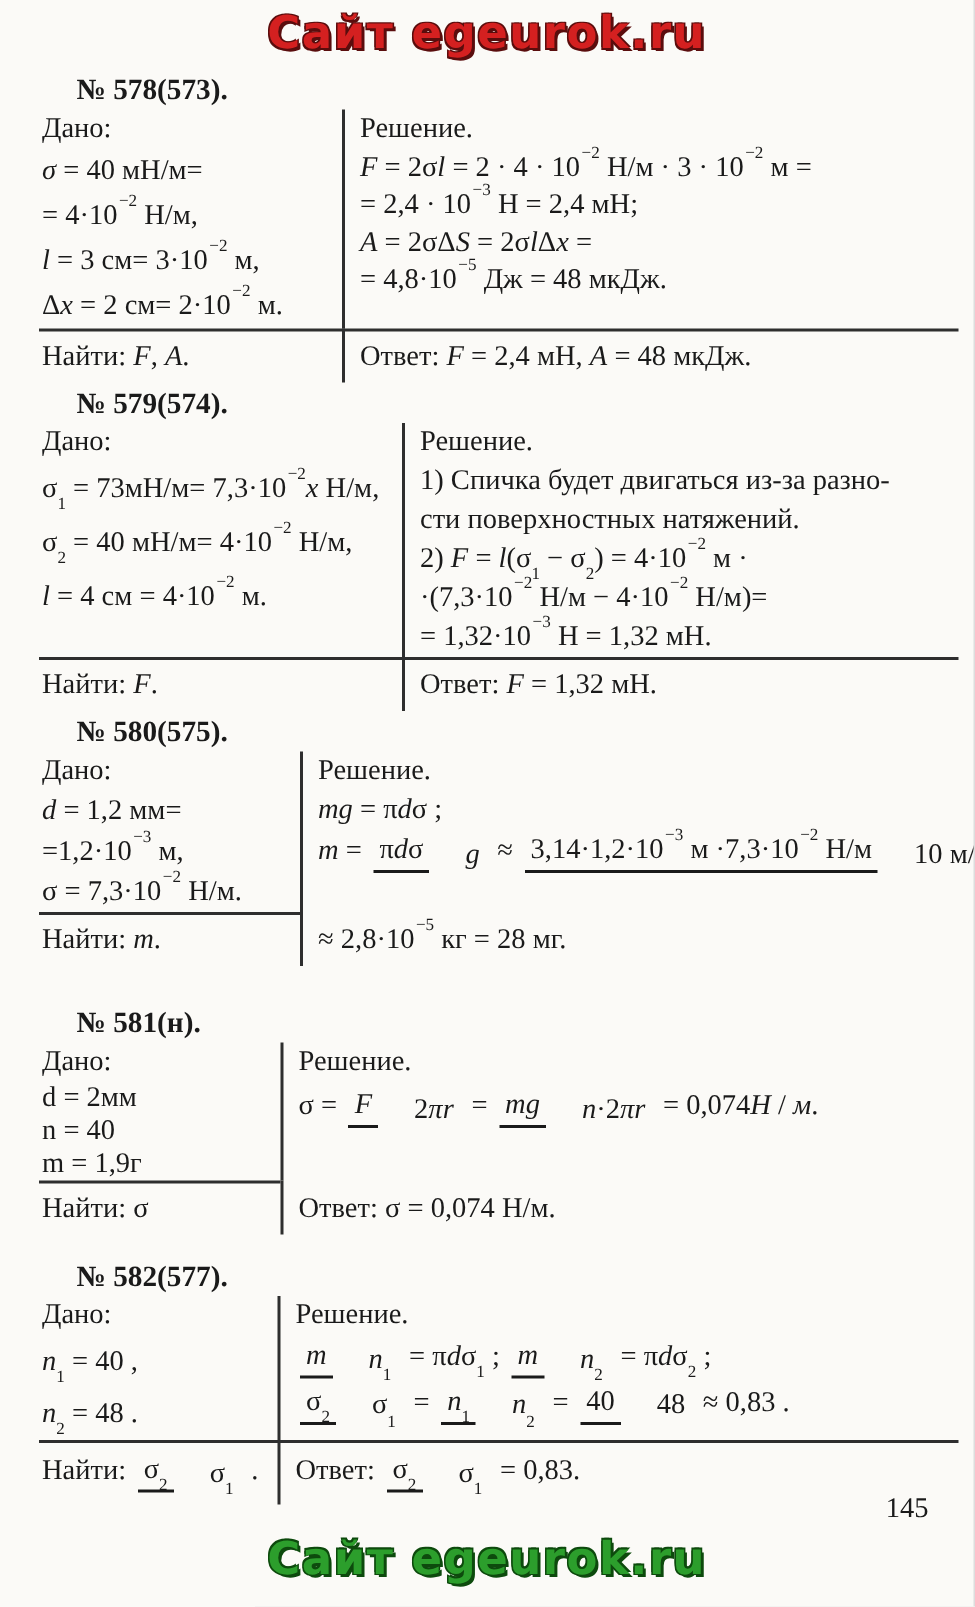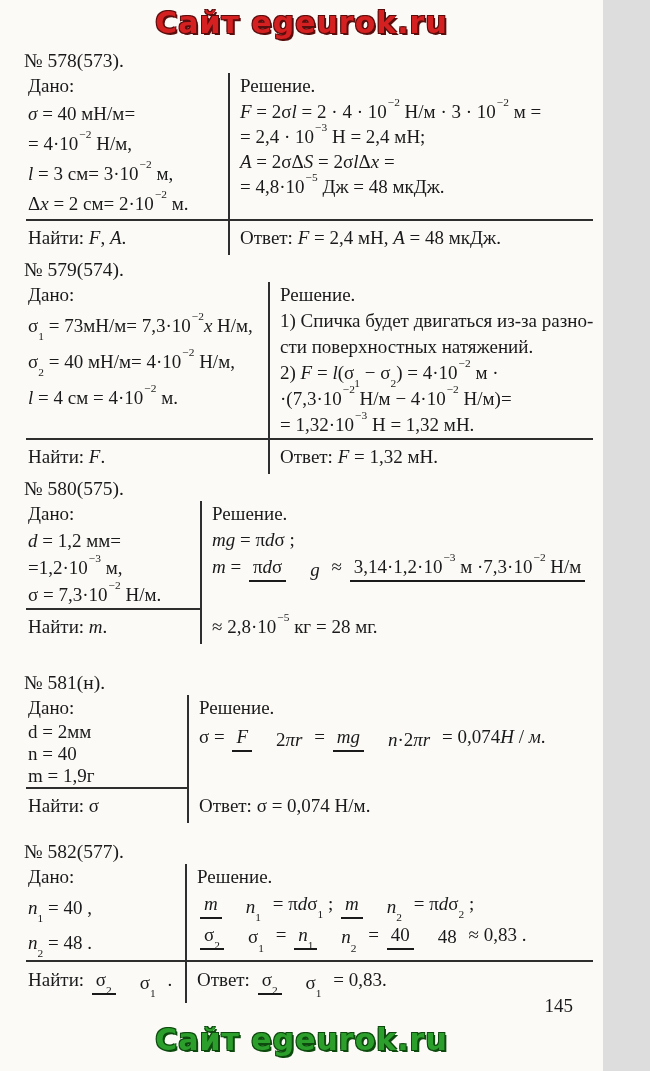--- a/index.html
+++ b/index.html
@@ -7,21 +7,21 @@
     --c-rule:#2e2e2e;
     --c-paper:#fbfaf7;
     --c-wm-top:#d42020;
     --c-wm-top-edge:#5a0d0d;
     --c-wm-bot:#2c9e2c;
     --c-wm-bot-edge:#0d4a0d;
   }
   html,body{margin:0;padding:0;}
   body{background:#ddd;font-family:"Liberation Serif","DejaVu Serif",serif;}
   .page{
-    position:relative;width:603px;height:1071px;margin:0;
+    position:relative;width:649px;height:1071px;margin:0;
     background:var(--c-paper);color:var(--c-text);overflow:hidden;
   }
   
   .wm{
     text-align:center;font-family:"DejaVu Sans","Liberation Sans",sans-serif;
     font-weight:bold;font-size:30px;letter-spacing:1px;white-space:nowrap;
   }
   .wm-top{
     padding-top:5px;height:41px;color:var(--c-wm-top);
     text-shadow:2px 2px 0 var(--c-wm-top-edge),-1px -1px 0 var(--c-wm-top-edge),
@@ -29,21 +29,21 @@
   }
   .wm-bottom{
     position:absolute;left:0;right:0;top:1022px;color:var(--c-wm-bot);
     text-shadow:2px 2px 0 var(--c-wm-bot-edge),-1px -1px 0 var(--c-wm-bot-edge),
       1px -1px 0 var(--c-wm-bot-edge),-1px 1px 0 var(--c-wm-bot-edge);
   }
   .page-number{position:absolute;top:995px;right:30px;font-size:19px;}
 
   
   .problem{margin:0;}
-  .prob-number{font-weight:normal;font-size:19.5px;line-height:25px;padding:2px 0 0 24px;}
+  .prob-number{font-weight:bold;font-size:19.5px;line-height:25px;padding:2px 0 0 51px;}
   .prob-main{display:flex;align-items:stretch;}
   .col{box-sizing:border-box;}
   .col-left{padding-left:28px;padding-right:4px;flex:0 0 auto;}
   .col-right{flex:1 1 auto;border-left:2px solid var(--c-rule);padding-left:10px;min-width:0;}
   .col-label{font-size:19px;line-height:26px;}
   .line{font-size:19px;white-space:nowrap;}
   sup{font-size:.6em;line-height:0;position:relative;top:-.45em;margin-left:1px;}
   sub{font-size:.6em;line-height:0;position:relative;top:.3em;}
   i{font-style:italic;}
 

